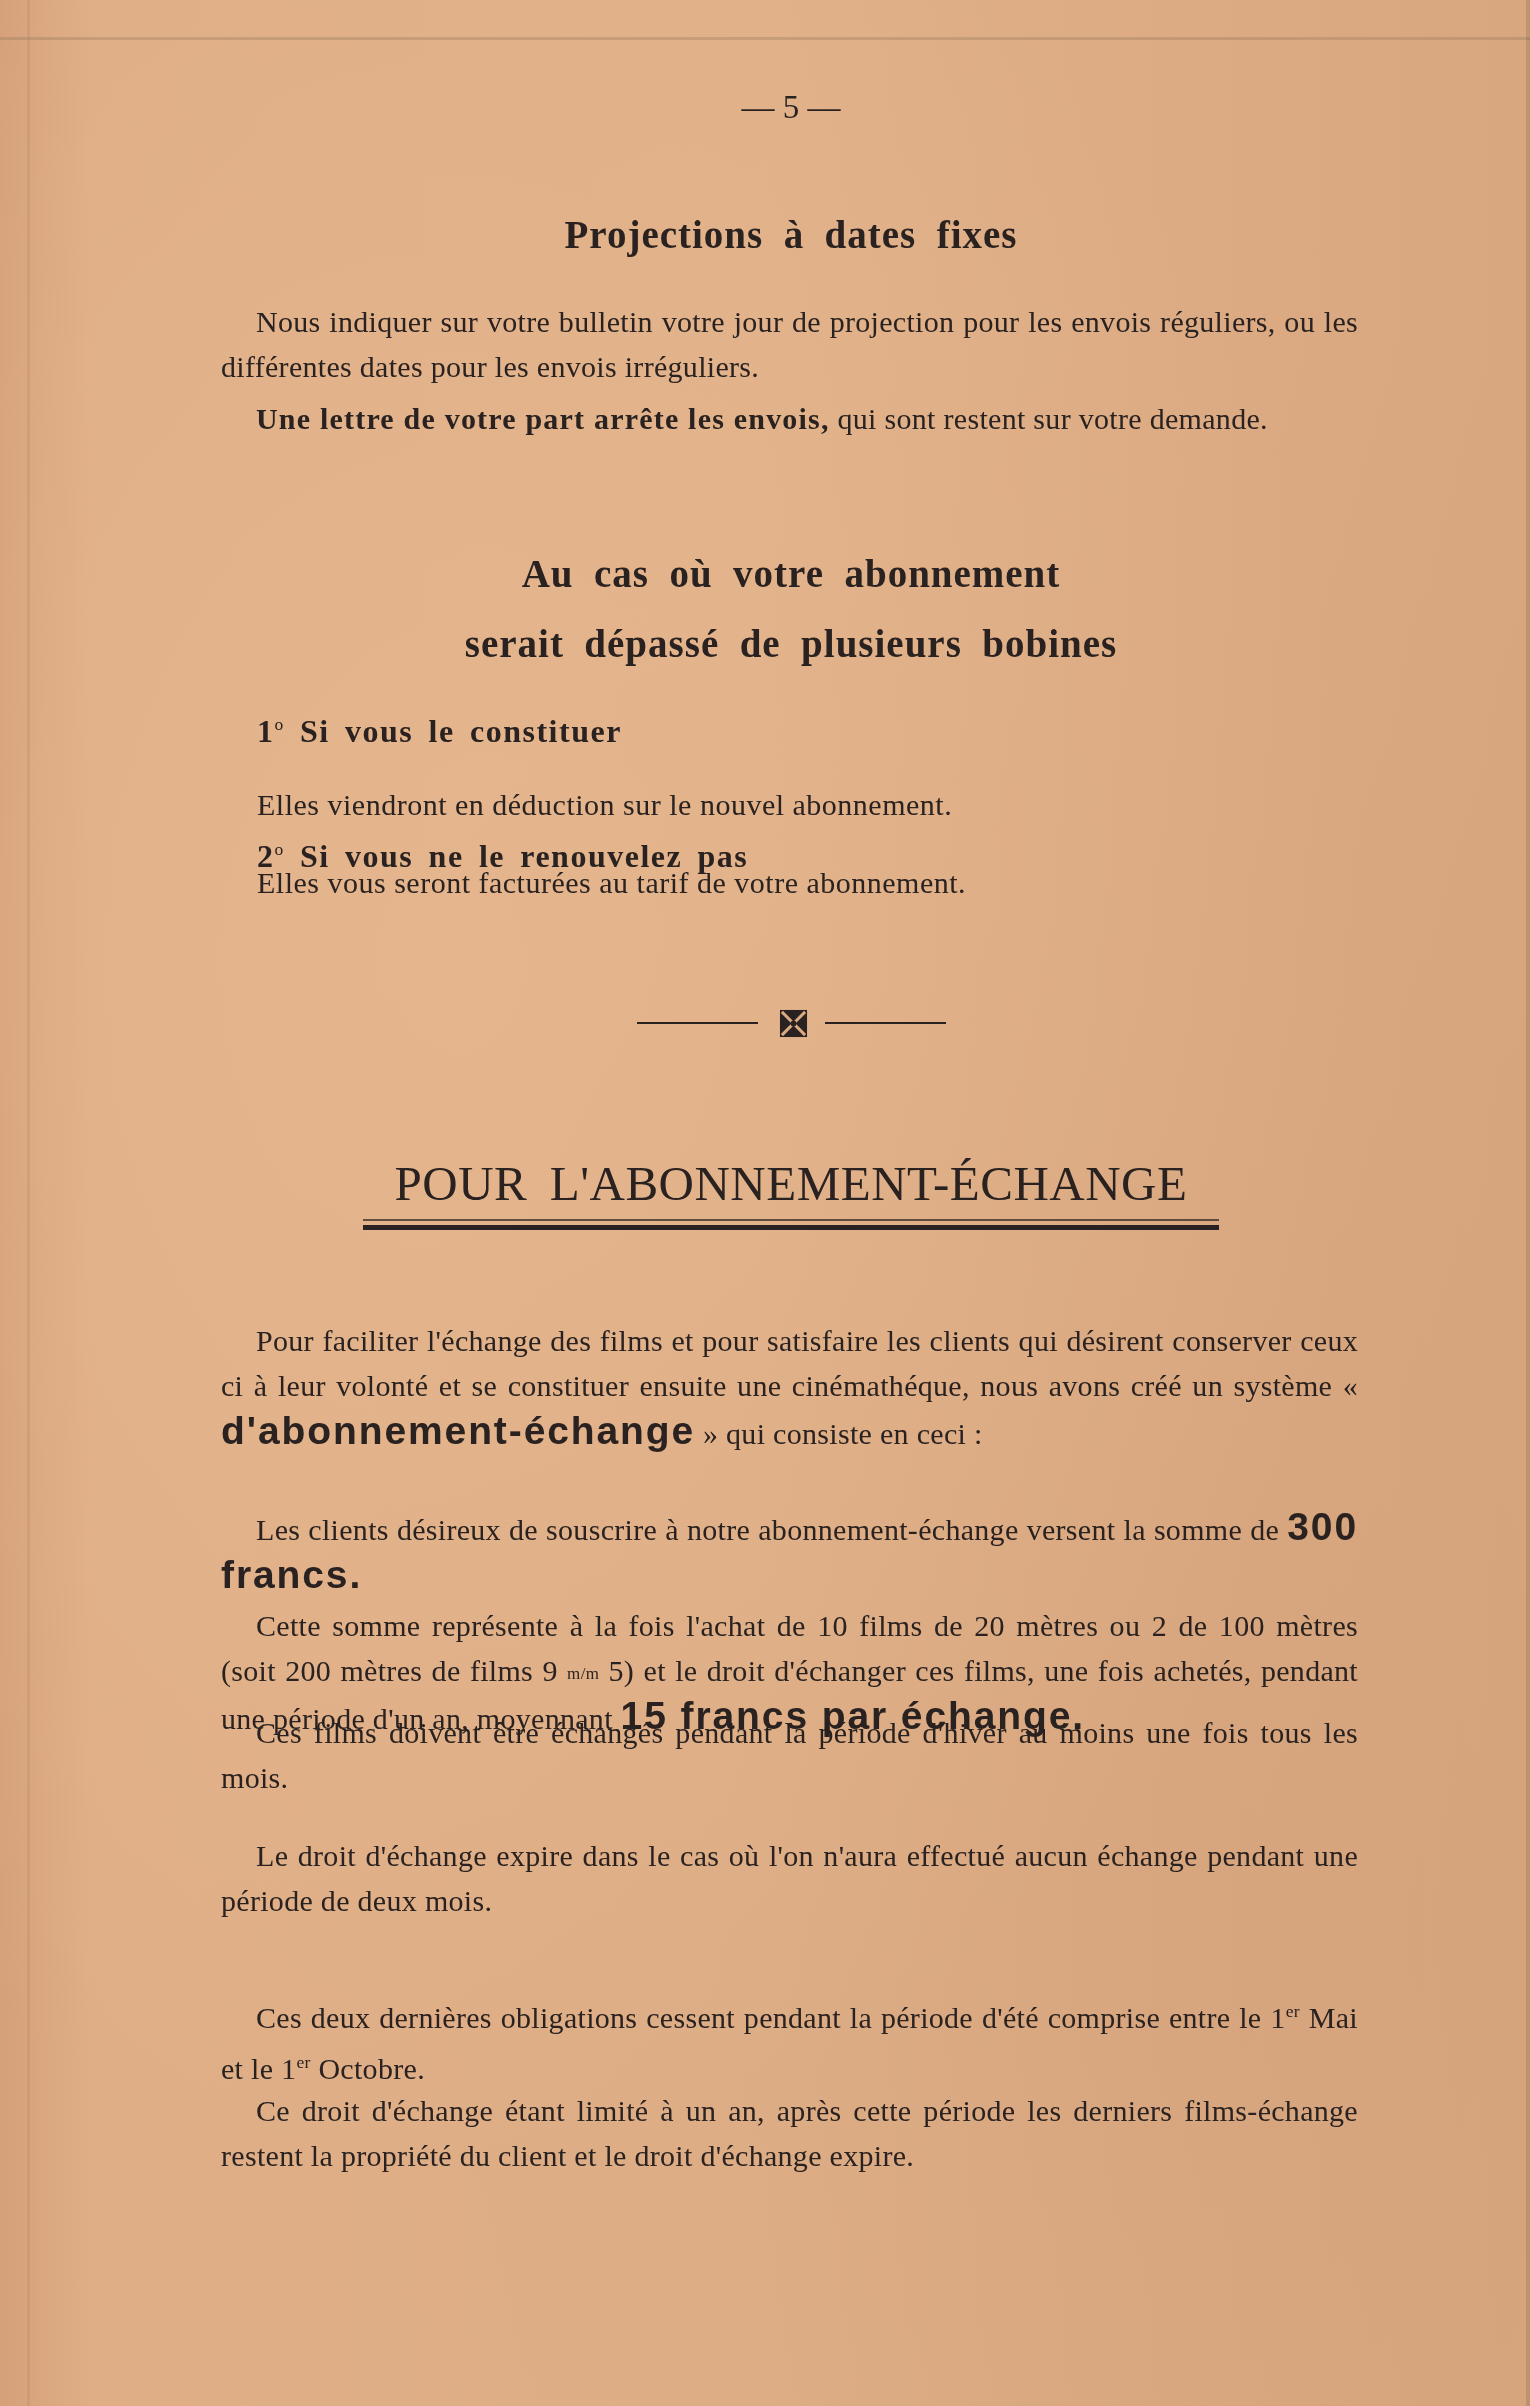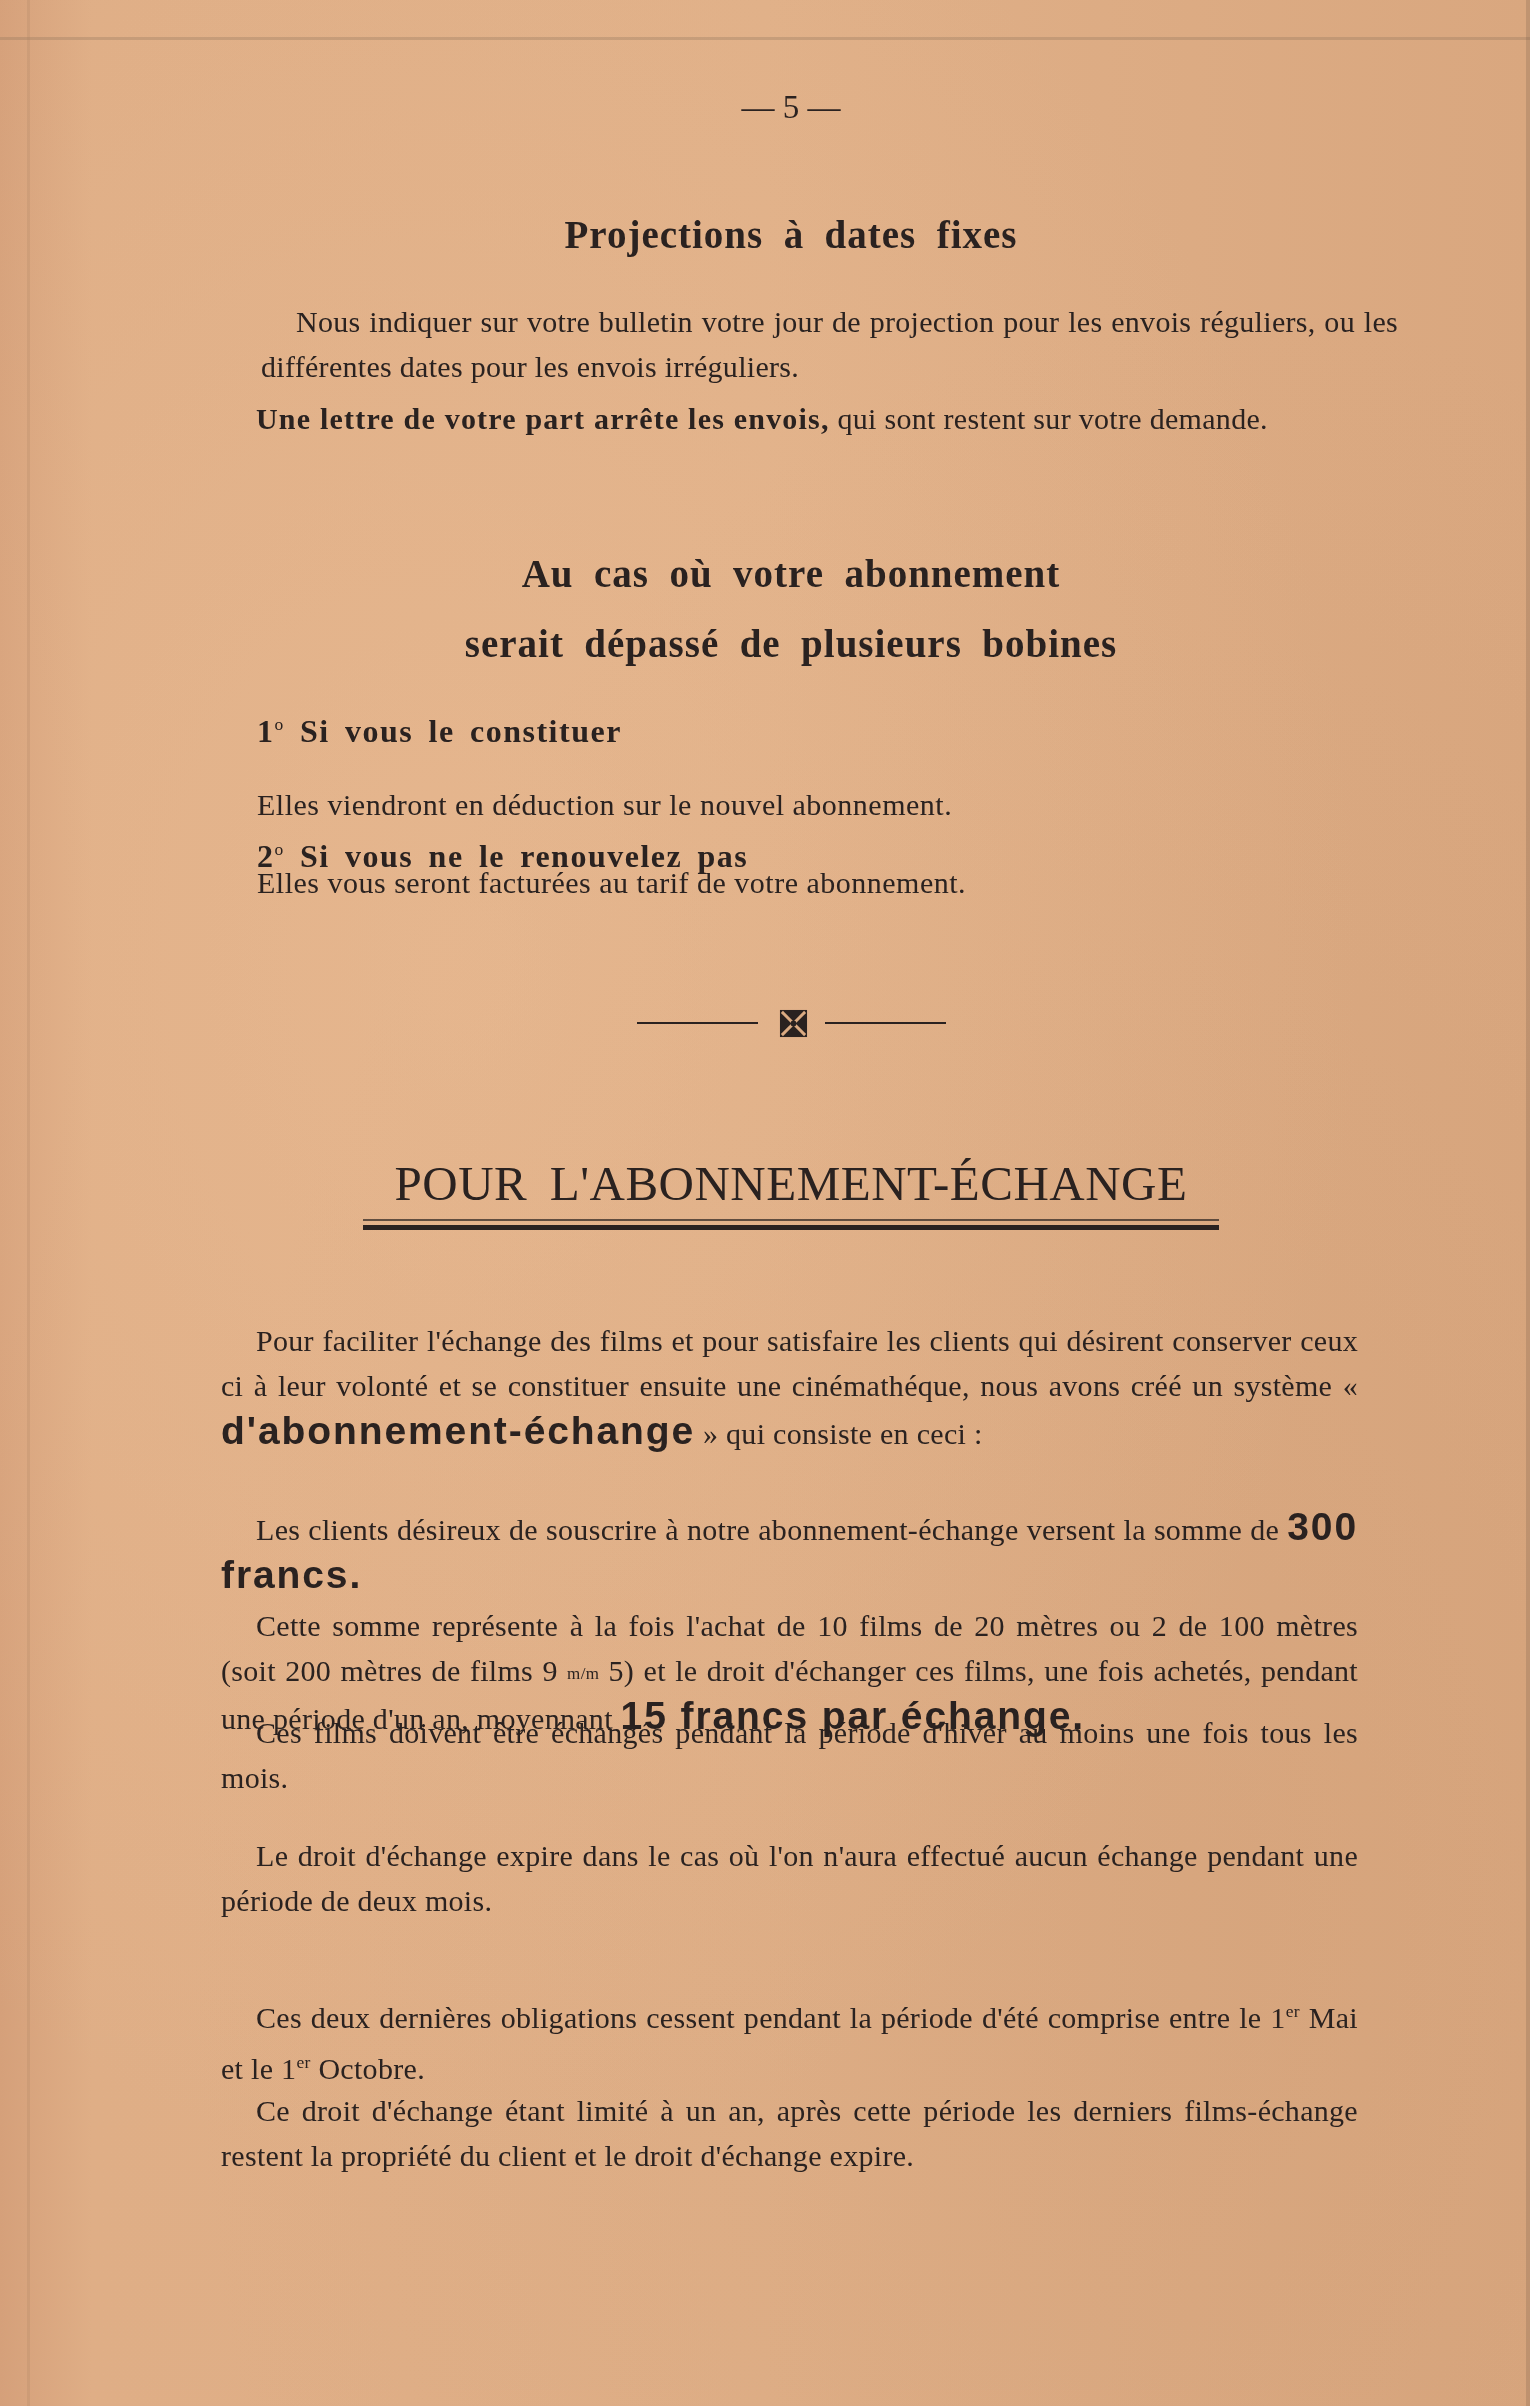--- a/index.html
+++ b/index.html
@@ -46,21 +46,21 @@
 </head>
 <body>
 
 <div class="fold-top"></div>
 <div class="fold-left"></div>
 <div class="edge-right"></div>
 
 <div class="page-num">— 5 —</div>
 
 <div class="h-sec" style="top:212px;">Projections à dates fixes</div>
-<div class="para" style="top:299px;margin-left:40px;"><span class="indent"></span><span>Nous indiquer sur votre bulletin votre jour de projection pour les envois réguliers, ou les différentes dates pour les envois irréguliers.</span></div>
+<div class="para" style="top:299px;"><span class="indent"></span><span>Nous indiquer sur votre bulletin votre jour de projection pour les envois réguliers, ou les différentes dates pour les envois irréguliers.</span></div>
 <div class="para" style="top:396px;"><span class="indent"></span><b>Une lettre de votre part arrête les envois,</b><span> qui sont restent sur votre demande.</span></div>
 
 <div class="h-sec" style="top:551px;">Au cas où votre abonnement</div>
 <div class="h-sec" style="top:621px;">serait dépassé de plusieurs bobines</div>
 
 <div class="sub" style="top:713px;"><span>1</span><sup>o</sup><span> Si vous le constituer</span></div>
 <div class="subtext" style="top:788px;text-align:right;">Elles viendront en déduction sur le nouvel abonnement.</div>
 
 <div class="sub" style="top:838px;"><span>2</span><sup>o</sup><span> Si vous ne le renouvelez pas</span></div>
 <div class="subtext" style="top:866px;">Elles vous seront facturées au tarif de votre abonnement.</div>

